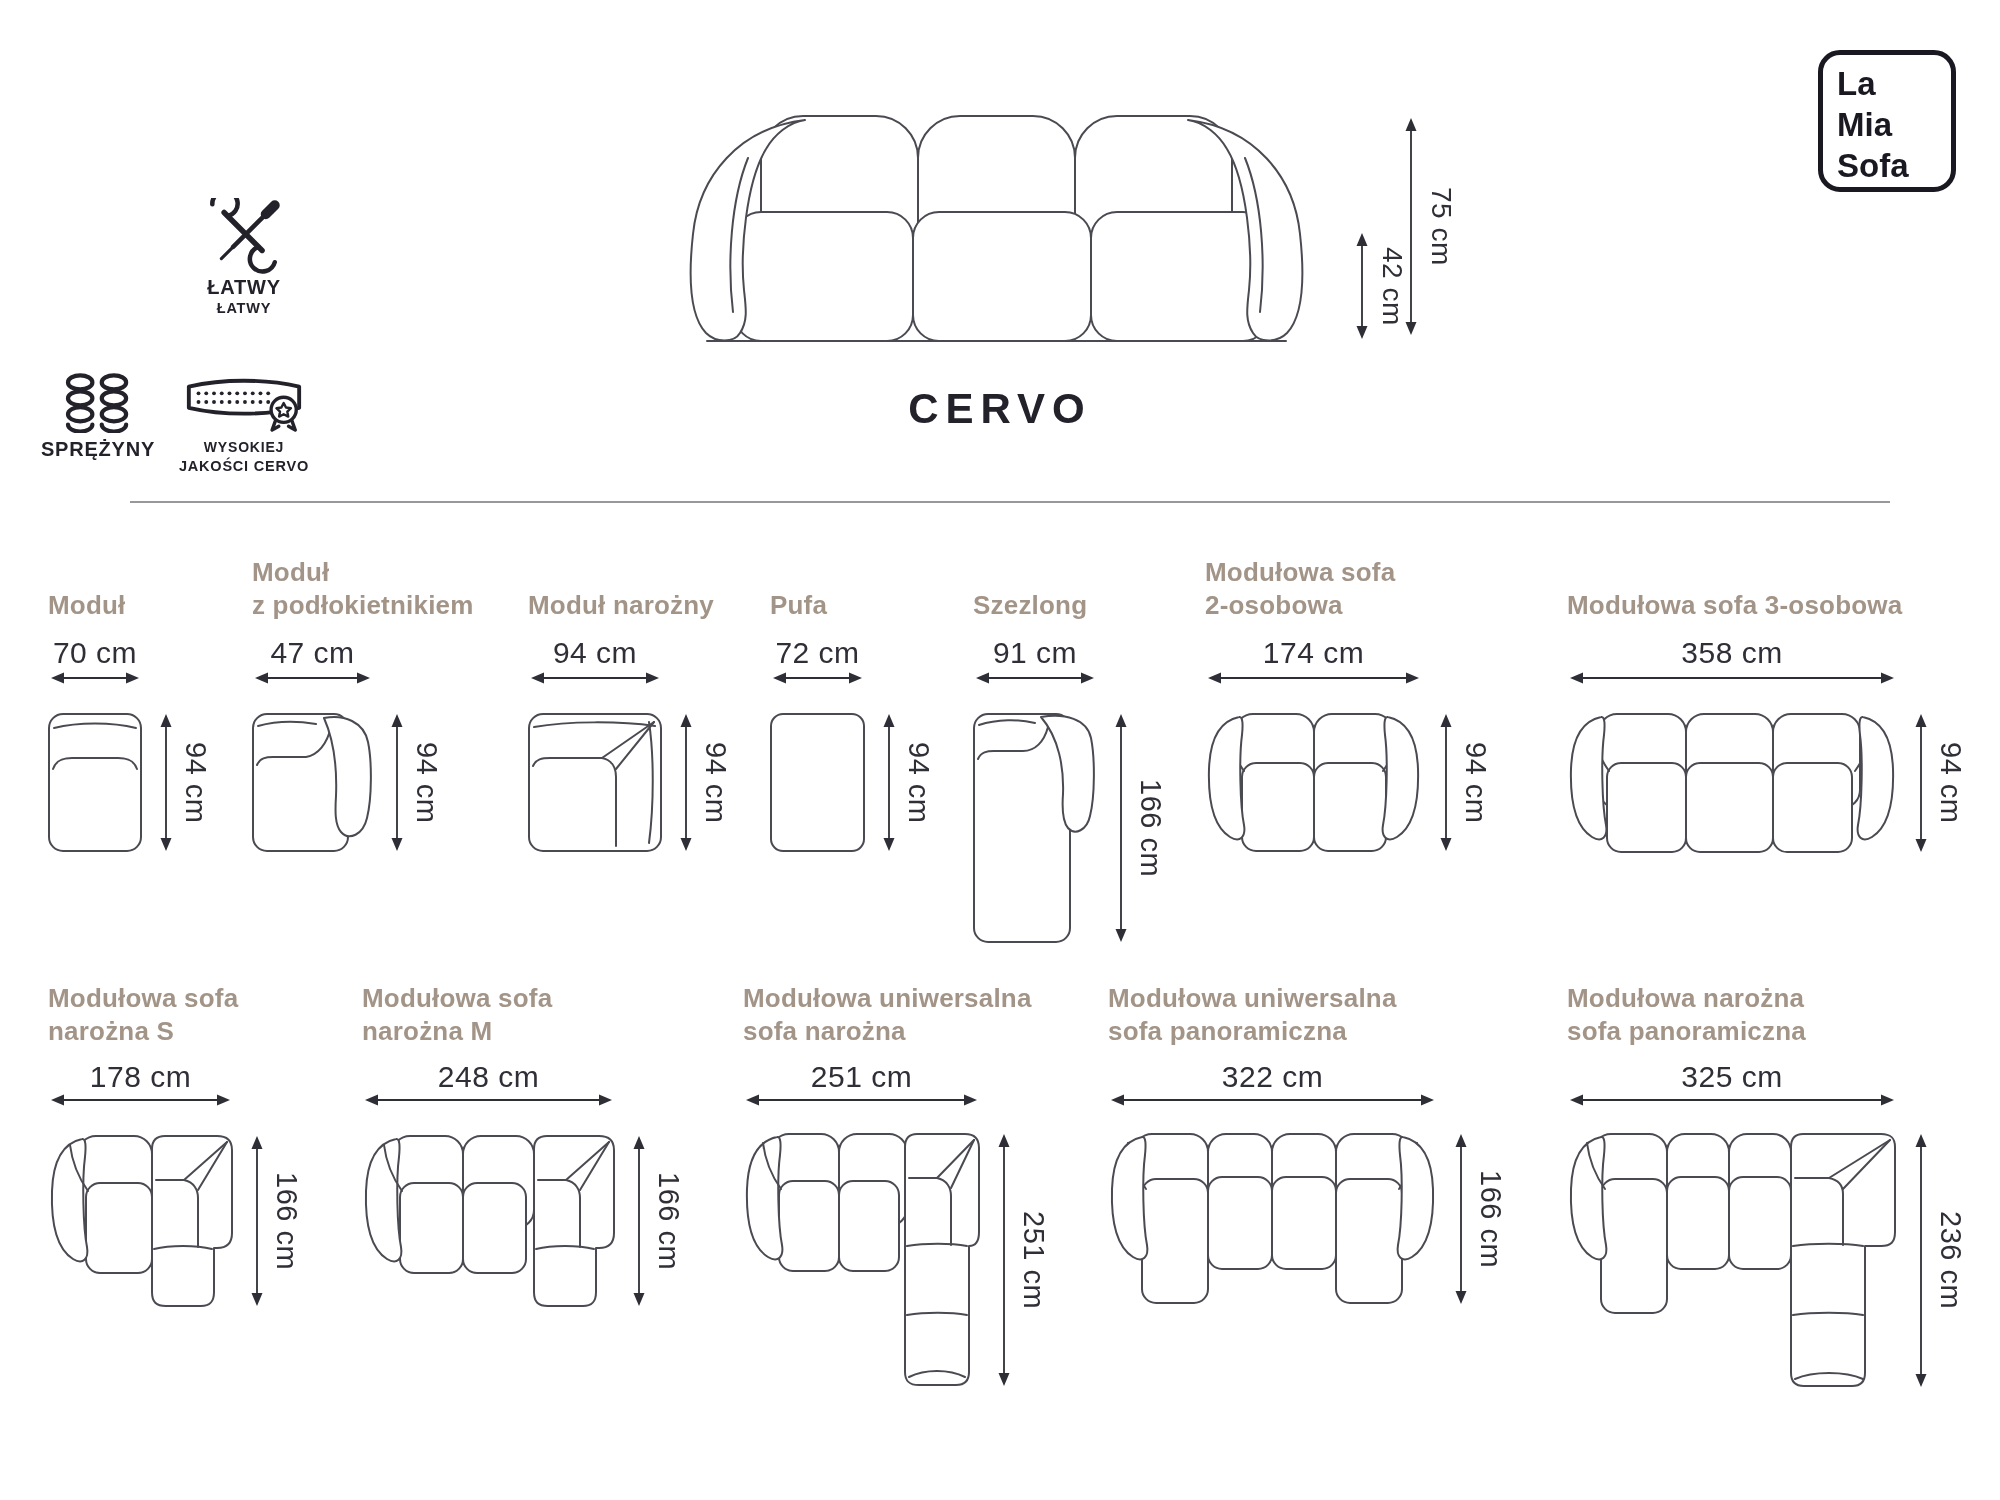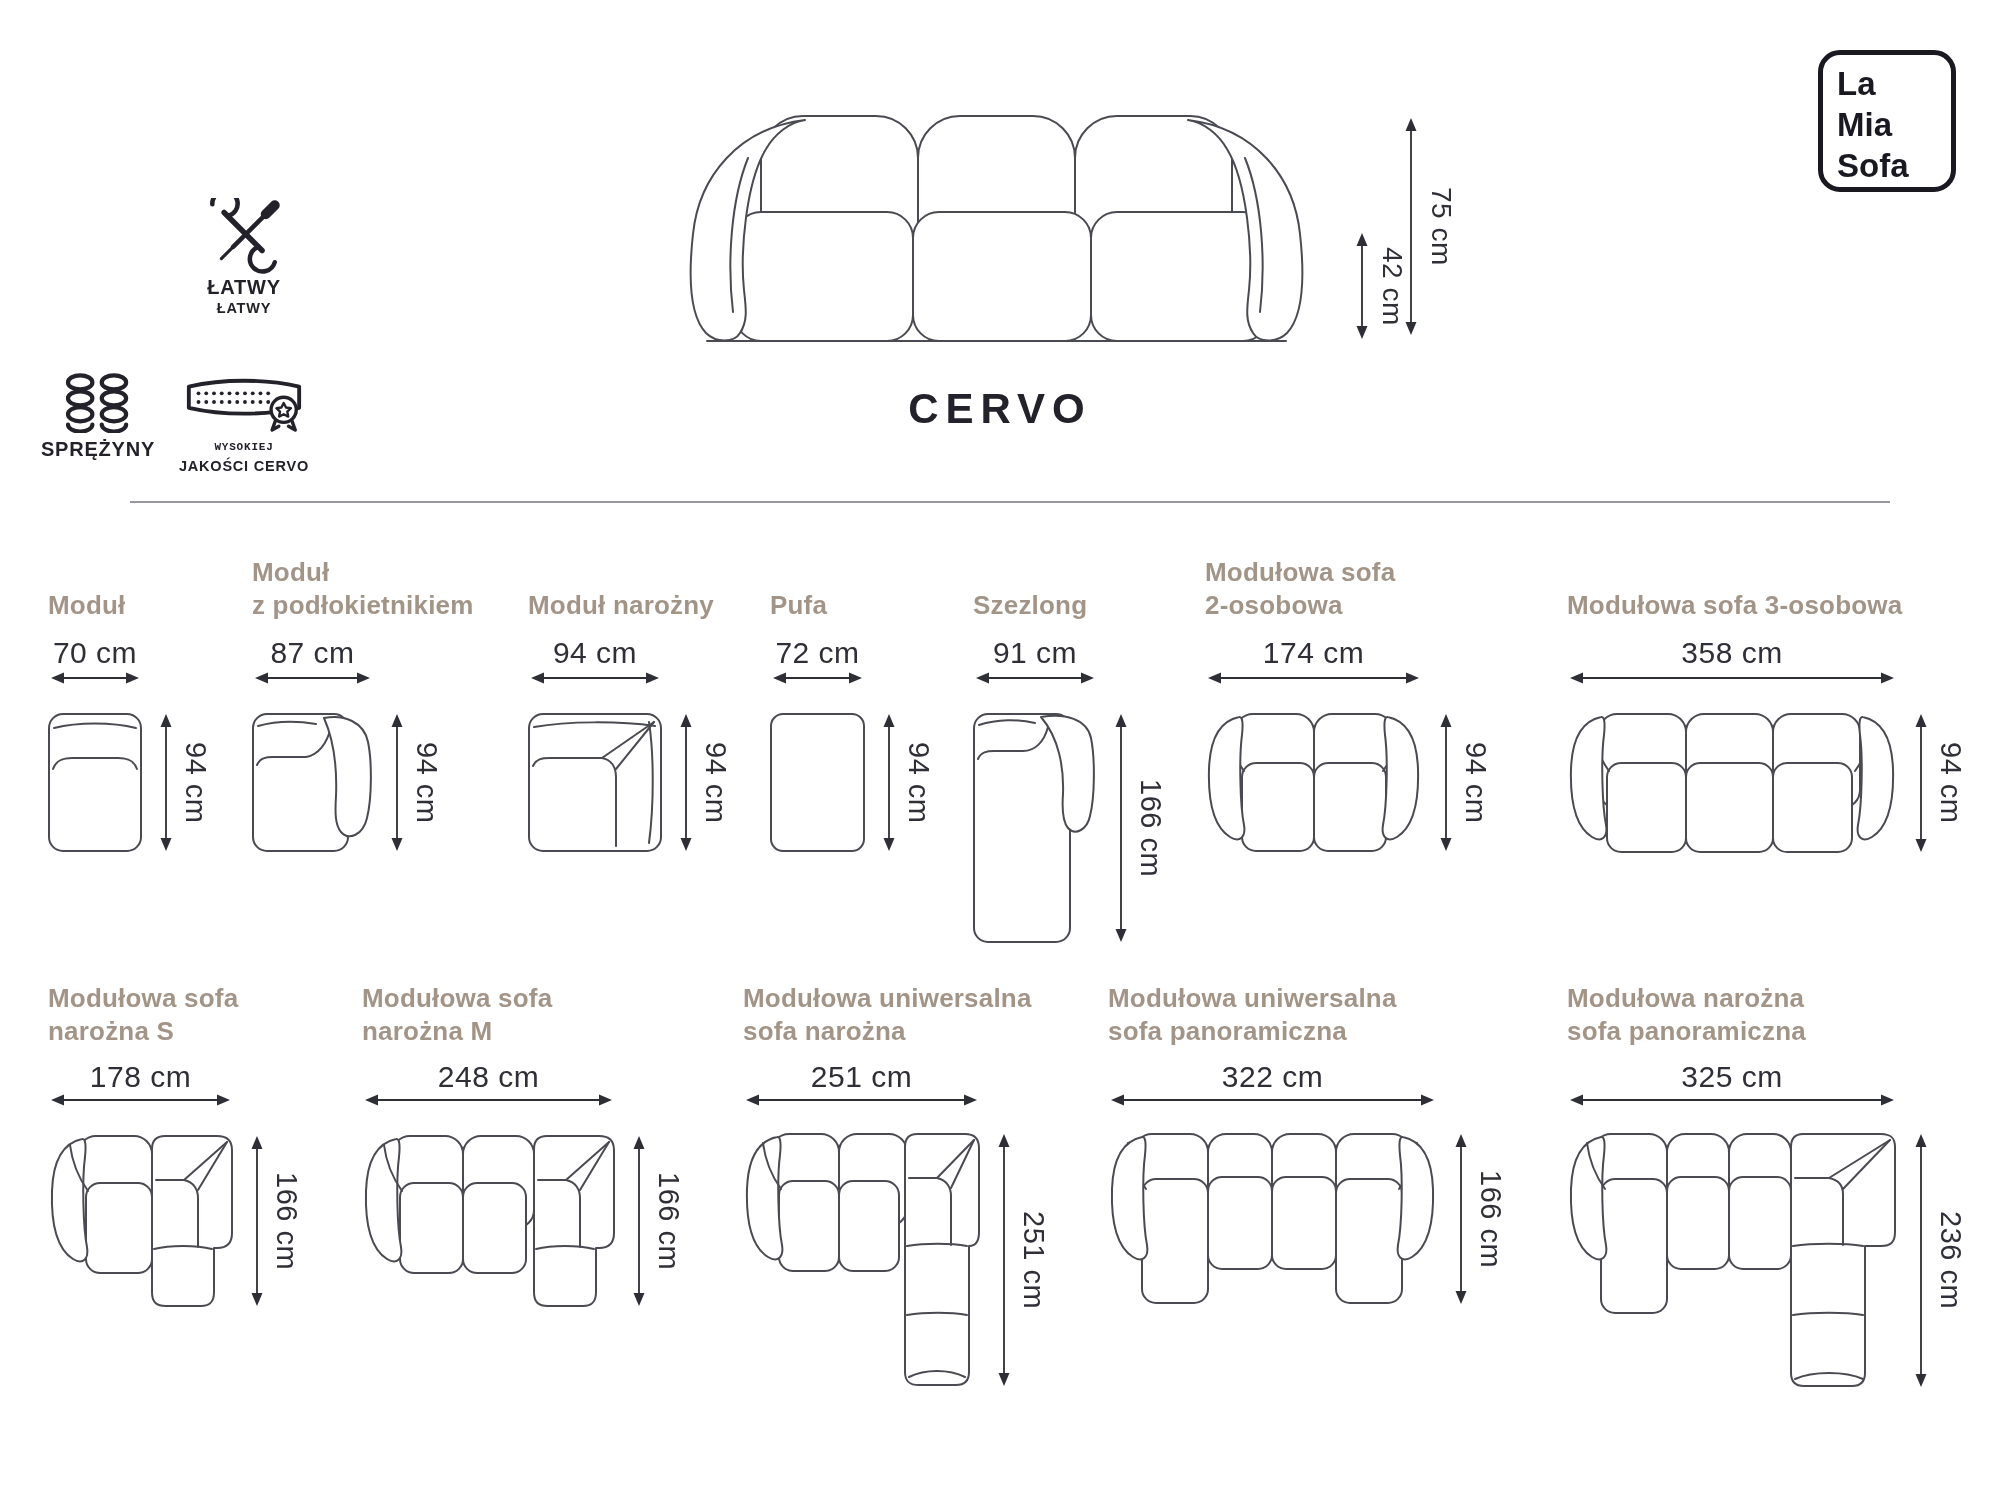--- a/index.html
+++ b/index.html
@@ -6,21 +6,21 @@
   body{width:2000px;height:1500px;position:relative;overflow:hidden;
        font-family:"Liberation Sans", sans-serif;}
   #stage{position:absolute;inset:0;width:2000px;height:1500px;background:#fff;}
   .abs{position:absolute;}
   
   .badge{position:absolute;width:160px;text-align:center;color:#23222b;}
   .bicon{height:80px;display:flex;align-items:center;justify-content:center;}
   .bicon.short{height:70px;}
   .bl1{font-size:20px;font-weight:700;letter-spacing:0.8px;line-height:23px;}
   .bl2{font-size:14.5px;font-weight:700;letter-spacing:0.8px;line-height:19px;}
-  .badge.both-small .bl1{font-size:11px;line-height:19px;font-family:Liberation Mono, monospace;}
+  .badge.both-small .bl1{font-size:14px;line-height:19px;}
   
   .logo{position:absolute;left:1818px;top:50px;width:138px;height:142px;
         border:5px solid #1a1922;border-radius:22px;box-sizing:border-box;
         padding:8px 0 0 14px;background:#fff;}
   .logo div{font-size:33px;font-weight:700;line-height:41px;color:#1a1922;}
   
   .cervo{position:absolute;left:820px;top:385px;width:360px;text-align:center;
          font-size:42px;font-weight:600;letter-spacing:7px;color:#23222b;}
   
   .divider{position:absolute;left:130px;top:501px;width:1760px;height:2px;background:#97979d;}
@@ -186,21 +186,21 @@
       <line x1="8" y1="13" x2="8" y2="126" stroke="#2e2e36" stroke-width="1.8"></line>
       <polygon points="8,1 2.5,14 13.5,14" fill="#2e2e36"></polygon>
       <polygon points="8,138 2.5,125 13.5,125" fill="#2e2e36"></polygon>
         </svg>
       </div>
       <div class="vtext" style="left:176px;top:713px;height:139px">94 cm</div>
       <div class="mlabel" style="left:252px;top:556px">
         <div style="">Moduł</div>
         <div style="">z podłokietnikiem</div>
       </div>
-      <div class="hdim" style="left:252px;top:636px;width:121px">87 cm</div>
+      <div class="hdim" style="left:252px;top:636px;width:121px">47 cm</div>
       <div class="abs" style="left:254px;top:670px">
         <svg width="117" height="16" viewBox="0 0 117 16">
       <line x1="13" y1="8" x2="104" y2="8" stroke="#2e2e36" stroke-width="1.8"></line>
       <polygon points="1,8 14,2.5 14,13.5" fill="#2e2e36"></polygon>
       <polygon points="116,8 103,2.5 103,13.5" fill="#2e2e36"></polygon>
         </svg>
       </div>
       <div class="abs" style="left:252px;top:713px">
         <svg width="121" height="139" viewBox="0 0 121 139">
           <rect x="1" y="1" width="95" height="137" rx="14" fill="#fff" stroke="#4a4a52" stroke-width="2" stroke-linecap="round" stroke-linejoin="round"></rect>

